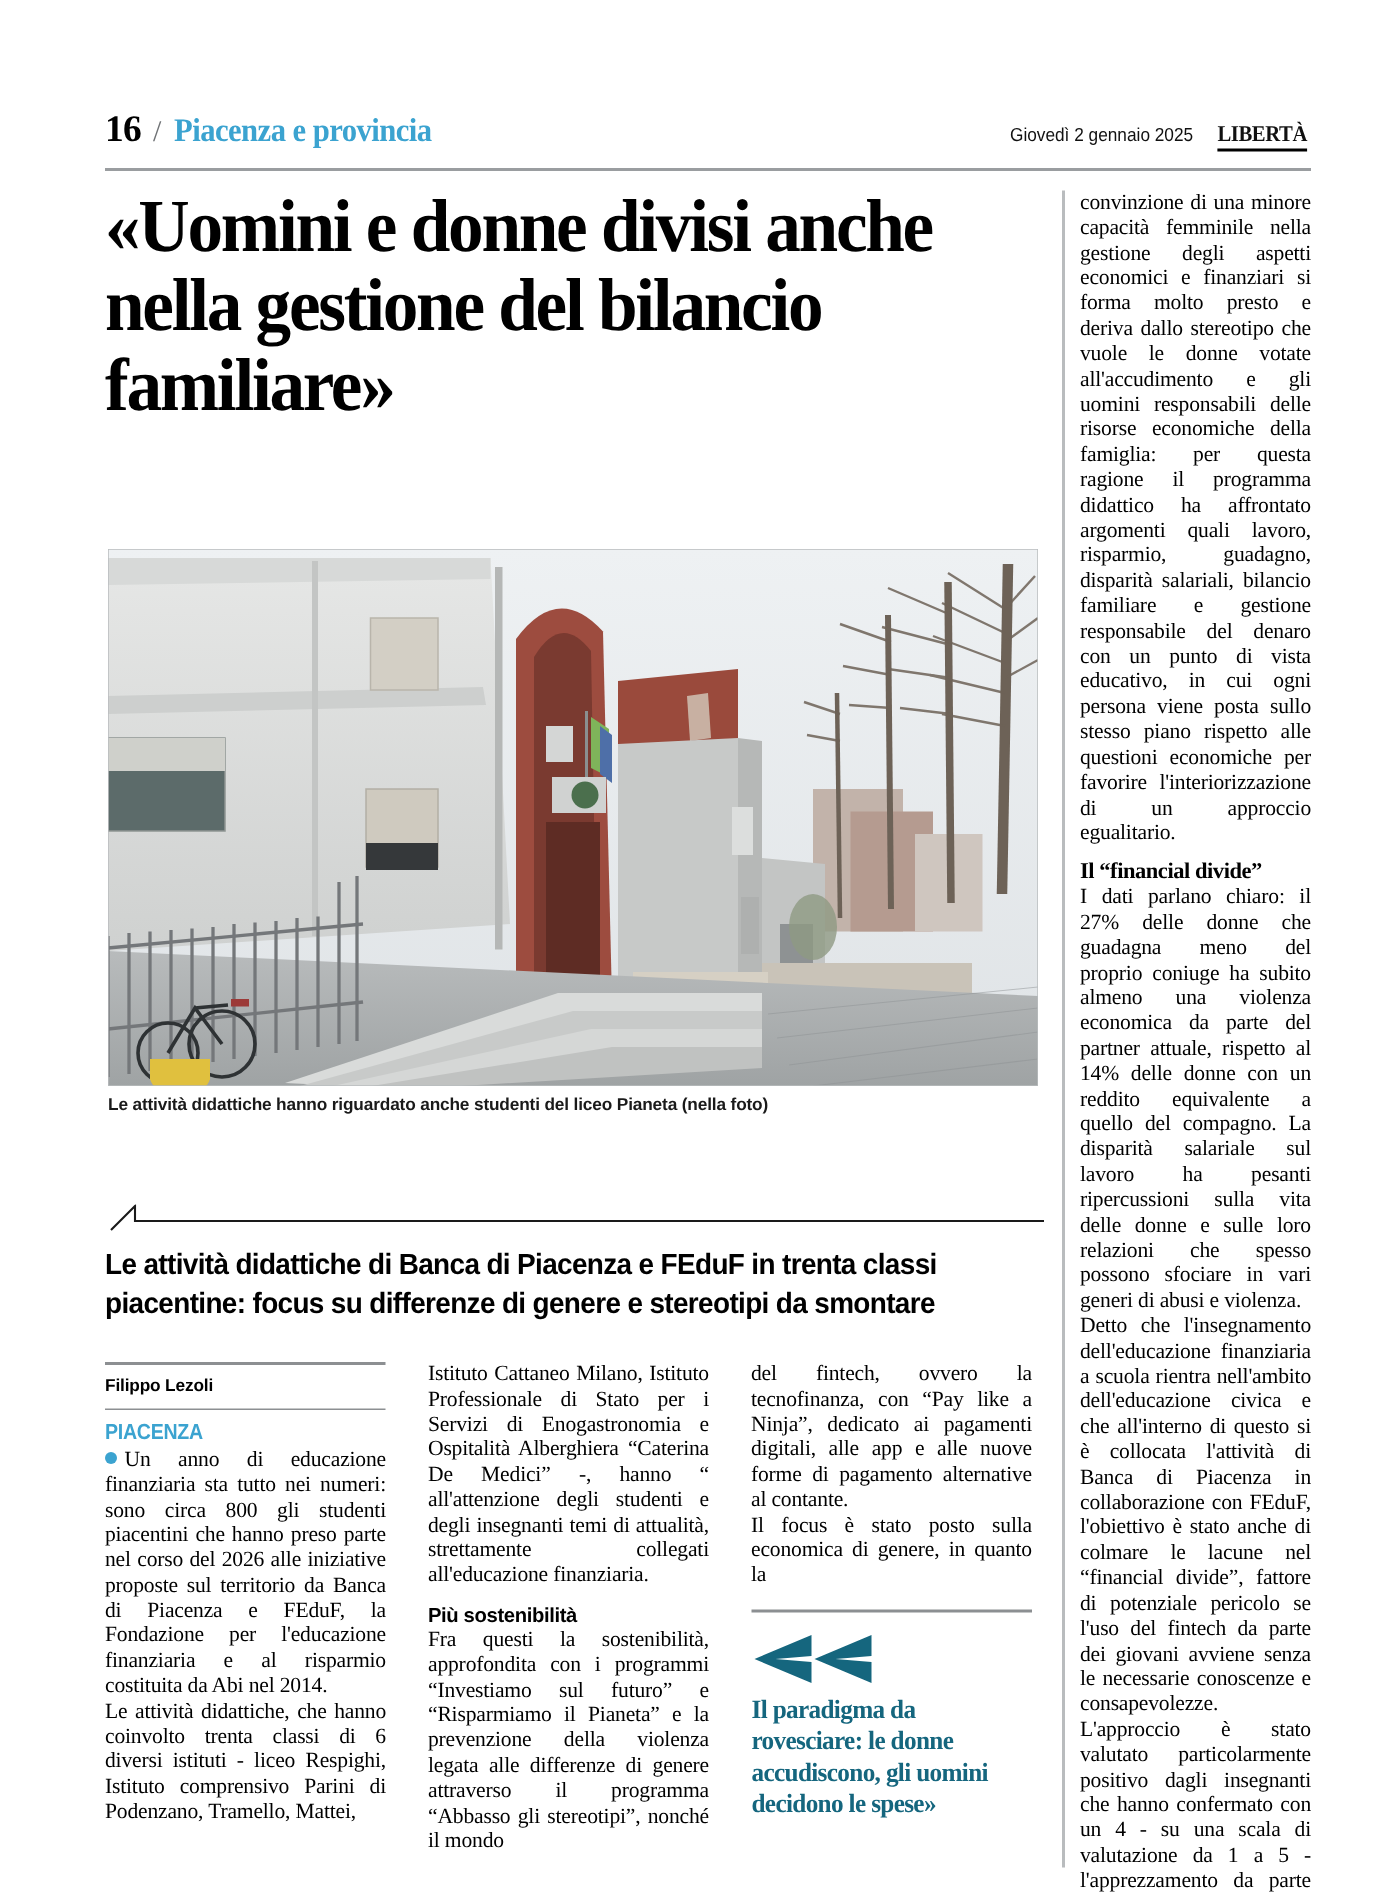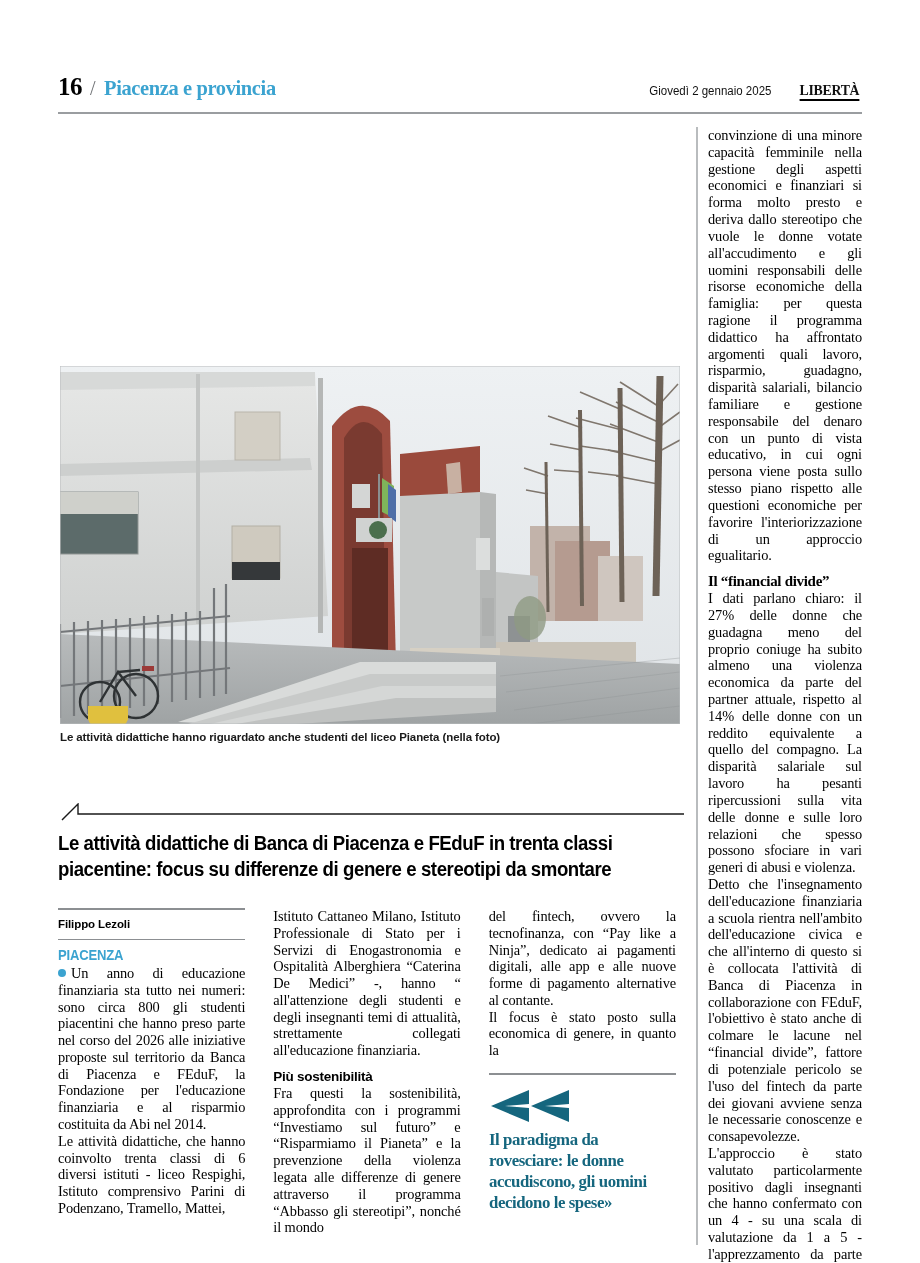--- a/index.html
+++ b/index.html
@@ -11,21 +11,21 @@
     width: 920px;
     height: 1263px;
     font-family: "Liberation Serif", serif;
     color: #000;
     position: relative;
     overflow: hidden;
   }
 
   .page {
     position: absolute;
-    left: 0; top: 0;
+    left: 12px; top: 0;
     width: 904px;
     height: 1263px;
     background: #fff;
   }
 
   
   .masthead {
     position: absolute;
     left: 58px;
     top: 74px;
@@ -58,21 +58,21 @@
     font-weight: bold;
     font-size: 22px;
     color: #3ba3d0;
     letter-spacing: -0.4px;
     transform: scaleX(0.93);
     transform-origin: left bottom;
   }
   .masthead-right {
     display: flex;
     align-items: baseline;
-    gap: 20px;
+    gap: 8px;
     font-family: "Liberation Sans", sans-serif;
     font-size: 12.5px;
     color: #111;
   }
   .masthead-date { transform: scaleX(0.92); transform-origin: right baseline; }
   .brand {
     font-family: "Liberation Serif", serif;
     font-weight: bold;
     font-size: 15px;
     letter-spacing: -0.3px;
@@ -286,20 +286,23 @@
       <span class="masthead-slash">/</span>
       <span class="section-name">Piacenza e provincia</span>
     </div>
     <div class="masthead-right">
       <span class="masthead-date">Giovedì 2 gennaio 2025</span>
       <span class="brand">LIBERTÀ</span>
     </div>
   </div>
   <div class="masthead-rule"></div>
 
+  <div class="main-col">
+    <h1 class="headline">«Uomini e donne divisi anche nella gestione del bilancio familiare»</h1>
+  </div>
 
   <div class="photo-wrap">
     <svg class="photo-svg" viewBox="0 0 620 358" preserveAspectRatio="none">
       <defs>
         <linearGradient id="sky" x1="0" y1="0" x2="0" y2="1">
           <stop offset="0%" stop-color="#eef1f3"></stop>
           <stop offset="100%" stop-color="#dfe3e6"></stop>
         </linearGradient>
         <linearGradient id="wallg" x1="0" y1="0" x2="0" y2="1">
           <stop offset="0%" stop-color="#e6e7e6"></stop>

